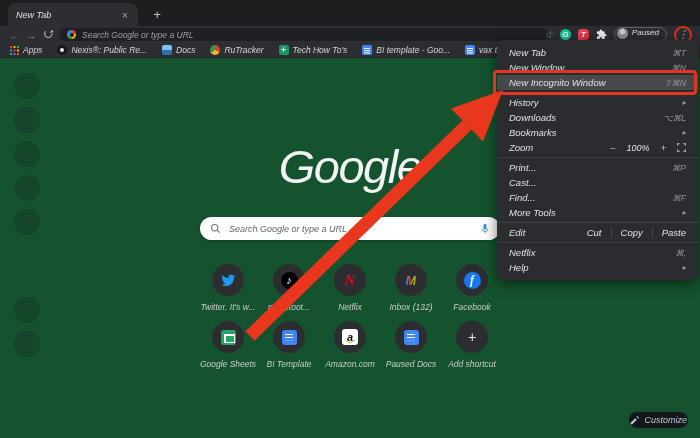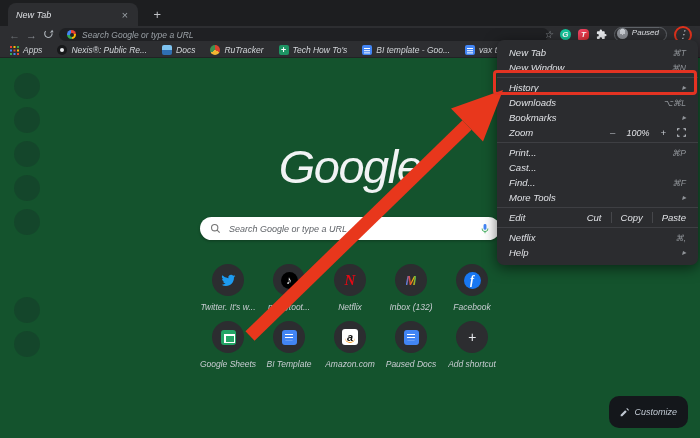--- a/index.html
+++ b/index.html
@@ -91,22 +91,22 @@
                       border:1px solid #fff; box-shadow:inset 0 2px 0 -1px #fff, inset 2.5px 0 0 -1.5px #fff; }
   .ic-doc { width:15px; height:15px; border-radius:3px; background:#4285f4; position:relative; }
   .ic-doc::after { content:""; position:absolute; left:3.5px; top:4px; width:8px; height:1.6px; background:#fff;
                    box-shadow:0 3px 0 #fff, 0 6px 0 -0.4px #fff; }
   .ic-amazon { width:16px; height:16px; border-radius:3px; background:#fff; color:#111; font-size:11px; font-weight:bold;
                display:flex; align-items:center; justify-content:center; position:relative; }
   .ic-amazon::after { content:""; position:absolute; left:3px; bottom:2.2px; width:10px; height:4px;
                       border-bottom:1.4px solid #f7981d; border-radius:0 0 6px 6px; }
   .ic-plus { color:#e8eaed; font-size:14px; }
 
-  .customize { position:absolute; right:12px; bottom:10px; height:32px; background:#14171b; border-radius:10px;
-               display:flex; align-items:center; gap:5px; padding:0 11px; }
+  .customize { position:absolute; right:12px; bottom:10px; height:16px; background:#14171b; border-radius:10px;
+               display:flex; align-items:center; gap:5px; padding:0 1px; }
   .customize-label { font-size:9px; color:#bfc7d1; }
 
   
   .menu { position:absolute; left:497px; top:40px; width:201px; background:#2b2c2f; border-radius:7px;
           padding:5px 0; box-shadow:0 3px 14px rgba(0,0,0,0.55); z-index:50; }
   .mi { height:15px; display:flex; align-items:center; justify-content:space-between; padding:0 12px; }
   .mi-l { font-size:9.5px; color:#dfe1e5; }
   .mi-s { font-size:8.5px; color:#8f9398; }
   .mi-arrow { font-size:8px; color:#8f9398; }
   .mi.hl { background:#47484c; }
@@ -331,20 +331,24 @@
 
   <div class="menu">
     <div class="mi">
       <span class="mi-l">New Tab</span>
       <span class="mi-s">⌘T</span>
     </div>
     <div class="mi">
       <span class="mi-l">New Window</span>
       <span class="mi-s">⌘N</span>
     </div>
+    <div class="mi hl">
+      <span class="mi-l">New Incognito Window</span>
+      <span class="mi-s">⇧⌘N</span>
+    </div>
     <div class="msep"></div>
     <div class="mi">
       <span class="mi-l">History</span>
       <span class="mi-arrow">▸</span>
     </div>
     <div class="mi">
       <span class="mi-l">Downloads</span>
       <span class="mi-s">⌥⌘L</span>
     </div>
     <div class="mi">

